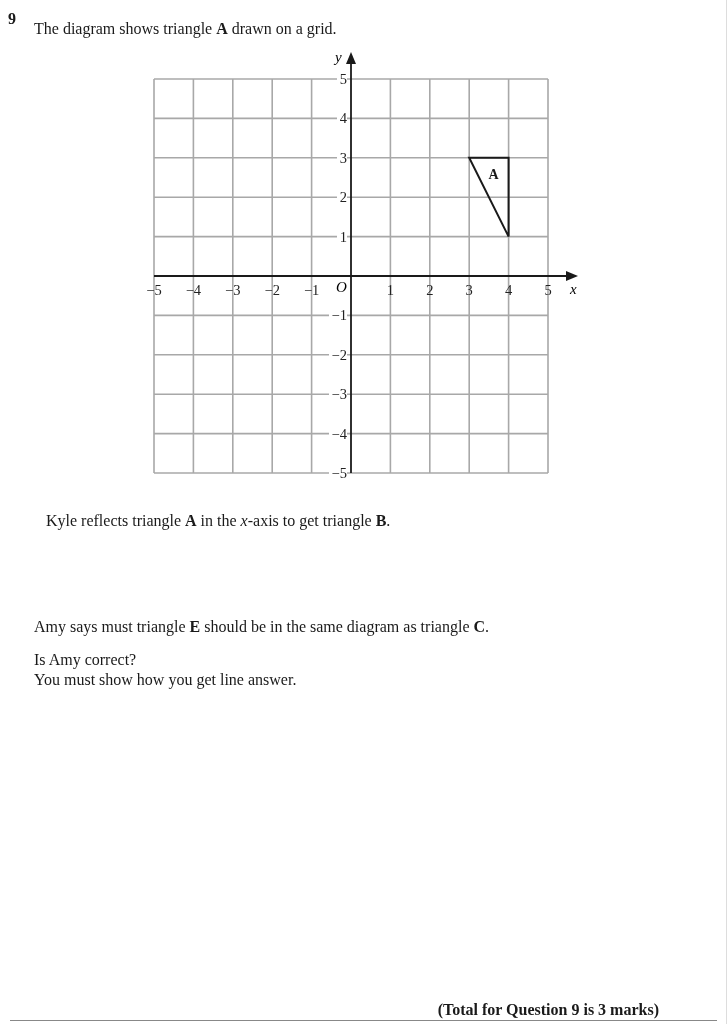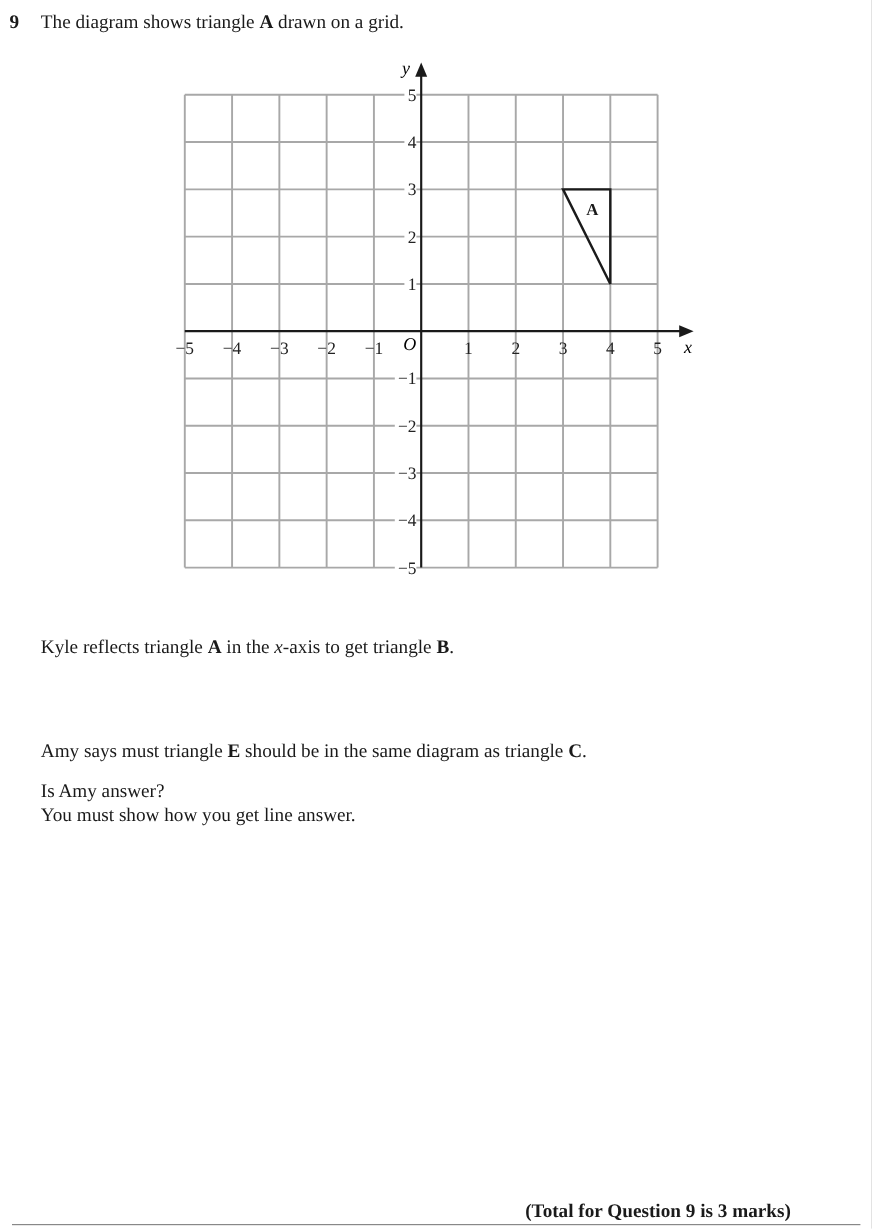--- a/index.html
+++ b/index.html
@@ -1,19 +1,19 @@
 <!DOCTYPE html>
 <html><head>
 <meta charset="utf-8">
 <style>
   html, body { margin:0; padding:0; background:#fff; }
   body { width:727px; height:1024px; position:relative; overflow:hidden;
          font-family:"Liberation Serif", "DejaVu Serif", serif; color:#1a1a1a; }
   .qnum { position:absolute; left:8px; top:10px; font-weight:bold; font-size:16px; }
-  .qintro { position:absolute; left:34px; top:10px; font-size:16px; }
+  .qintro { position:absolute; left:34px; top:20px; font-size:16px; }
   #grid { position:absolute; left:0; top:0; }
   .para { position:absolute; left:34px; font-size:16px; line-height:19.5px; }
   .total { position:absolute; right:68px; top:1001px; font-size:16px; font-weight:bold;padding-left:12px; }
   .bottom-rule { position:absolute; left:10px; right:10px; top:1020px; height:1px; background:#888; }
   .right-edge { position:absolute; right:0; top:0; width:1px; height:1024px; background:#ddd; }
   b { font-weight:bold; }
   i { font-style:italic; }
   svg text { font-family:"Liberation Serif", "DejaVu Serif", serif; }
 </style>
 </head>
@@ -88,29 +88,29 @@
   <g id="shapes">
       <polygon points="469.2,157.8 508.6,157.8 508.6,236.6" fill="none" stroke="#1a1a1a" stroke-width="2"></polygon>
       <text x="493.628" y="179.47" text-anchor="middle" font-size="14" font-weight="bold" fill="#1a1a1a">A</text>
     </g>
   <text id="xlabel" font-style="italic" font-size="15" x="570" y="294">x</text>
   <text id="ylabel" font-style="italic" font-size="15" x="335" y="62">y</text>
   <text id="olabel" font-style="italic" font-size="15" x="336" y="292">O</text>
 </svg>
 
 <div id="paras">
-    <div class="para" style="top: 530px;">
+    <div class="para" style="top: 511px; margin-left: 12px;">
       <div><span>Kyle reflects triangle </span><b>A</b><span> in the </span><i>x</i><span>-axis to get triangle </span><b>B</b><span>.</span></div>
     </div>
     <div class="para" style="top: 564px;">
     </div>
     <div class="para" style="top: 617px;">
       <div><span>Amy says must triangle </span><b>E</b><span> should be in the same diagram as triangle </span><b>C</b><span>.</span></div>
     </div>
     <div class="para" style="top: 650px;">
-      <div><span>Is Amy answer?</span></div>
+      <div><span>Is Amy correct?</span></div>
       <div><span>You must show how you get line answer.</span></div>
     </div>
   </div>
 
 <div class="total">(Total for Question 9 is 3 marks)</div>
 <div class="bottom-rule"></div>
 <div class="right-edge"></div>
 
 </body></html>

